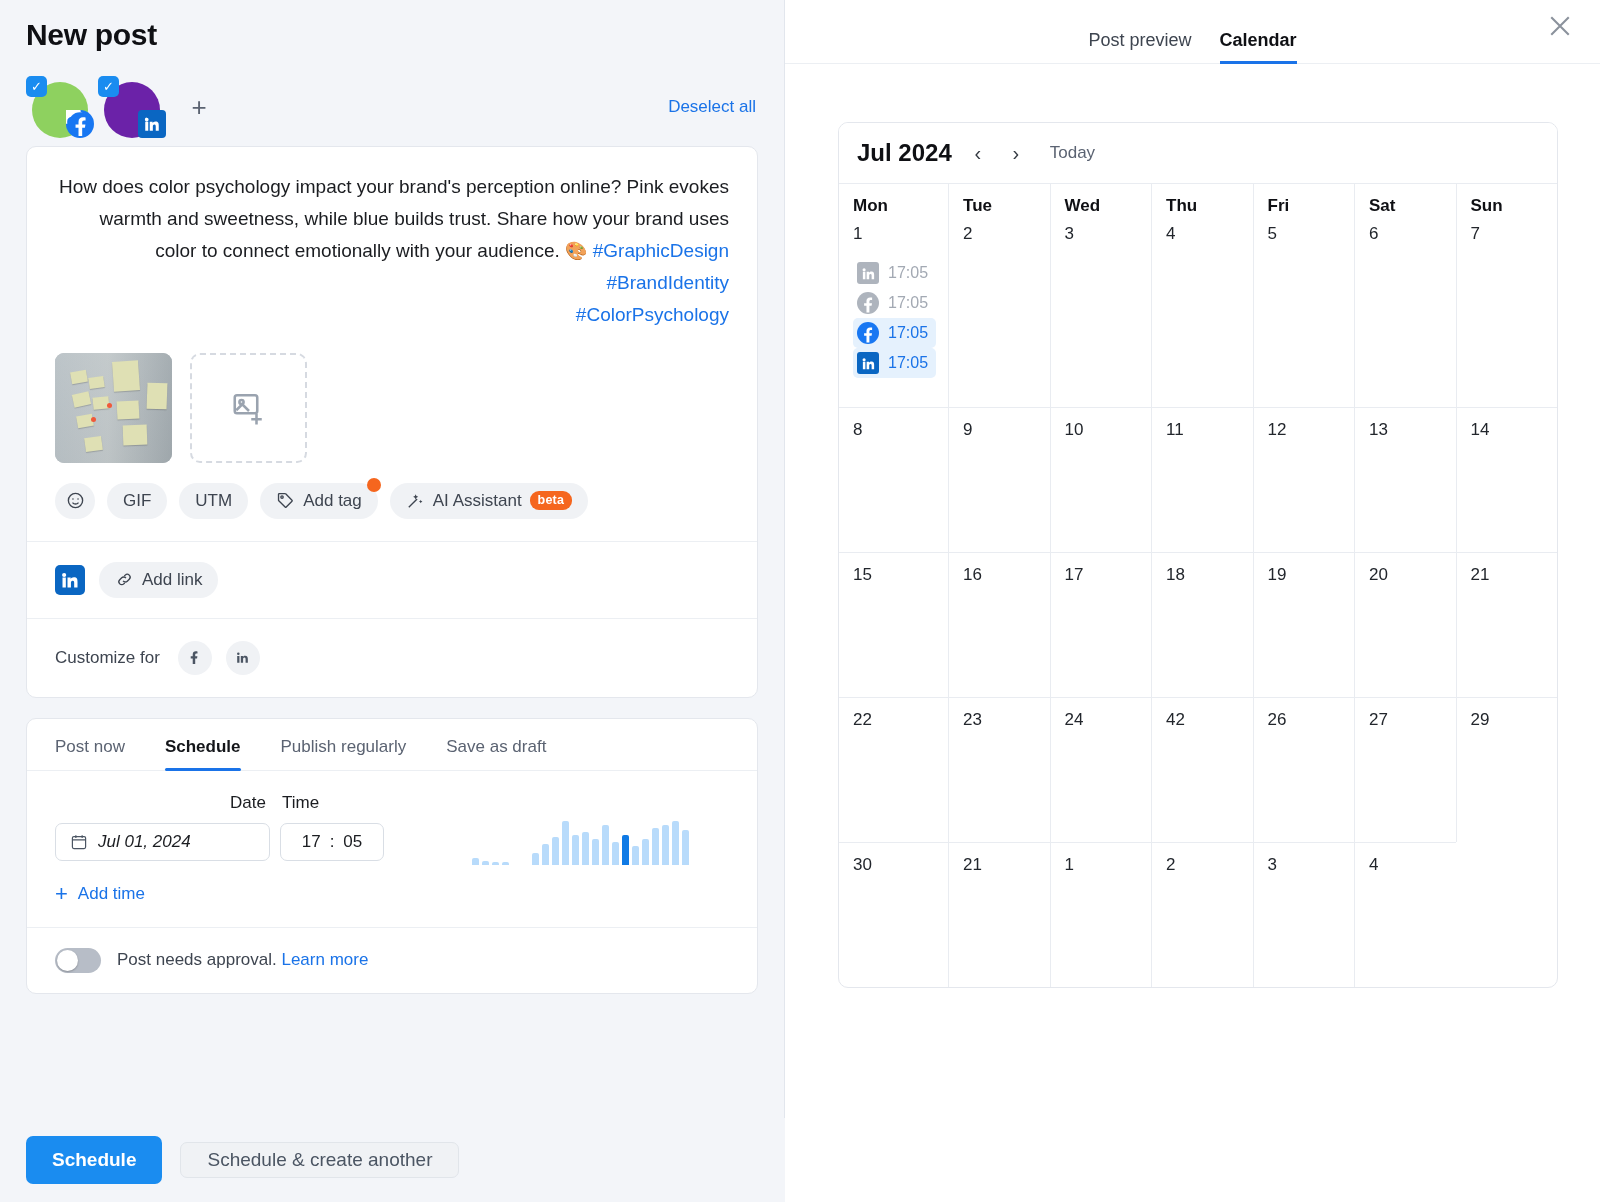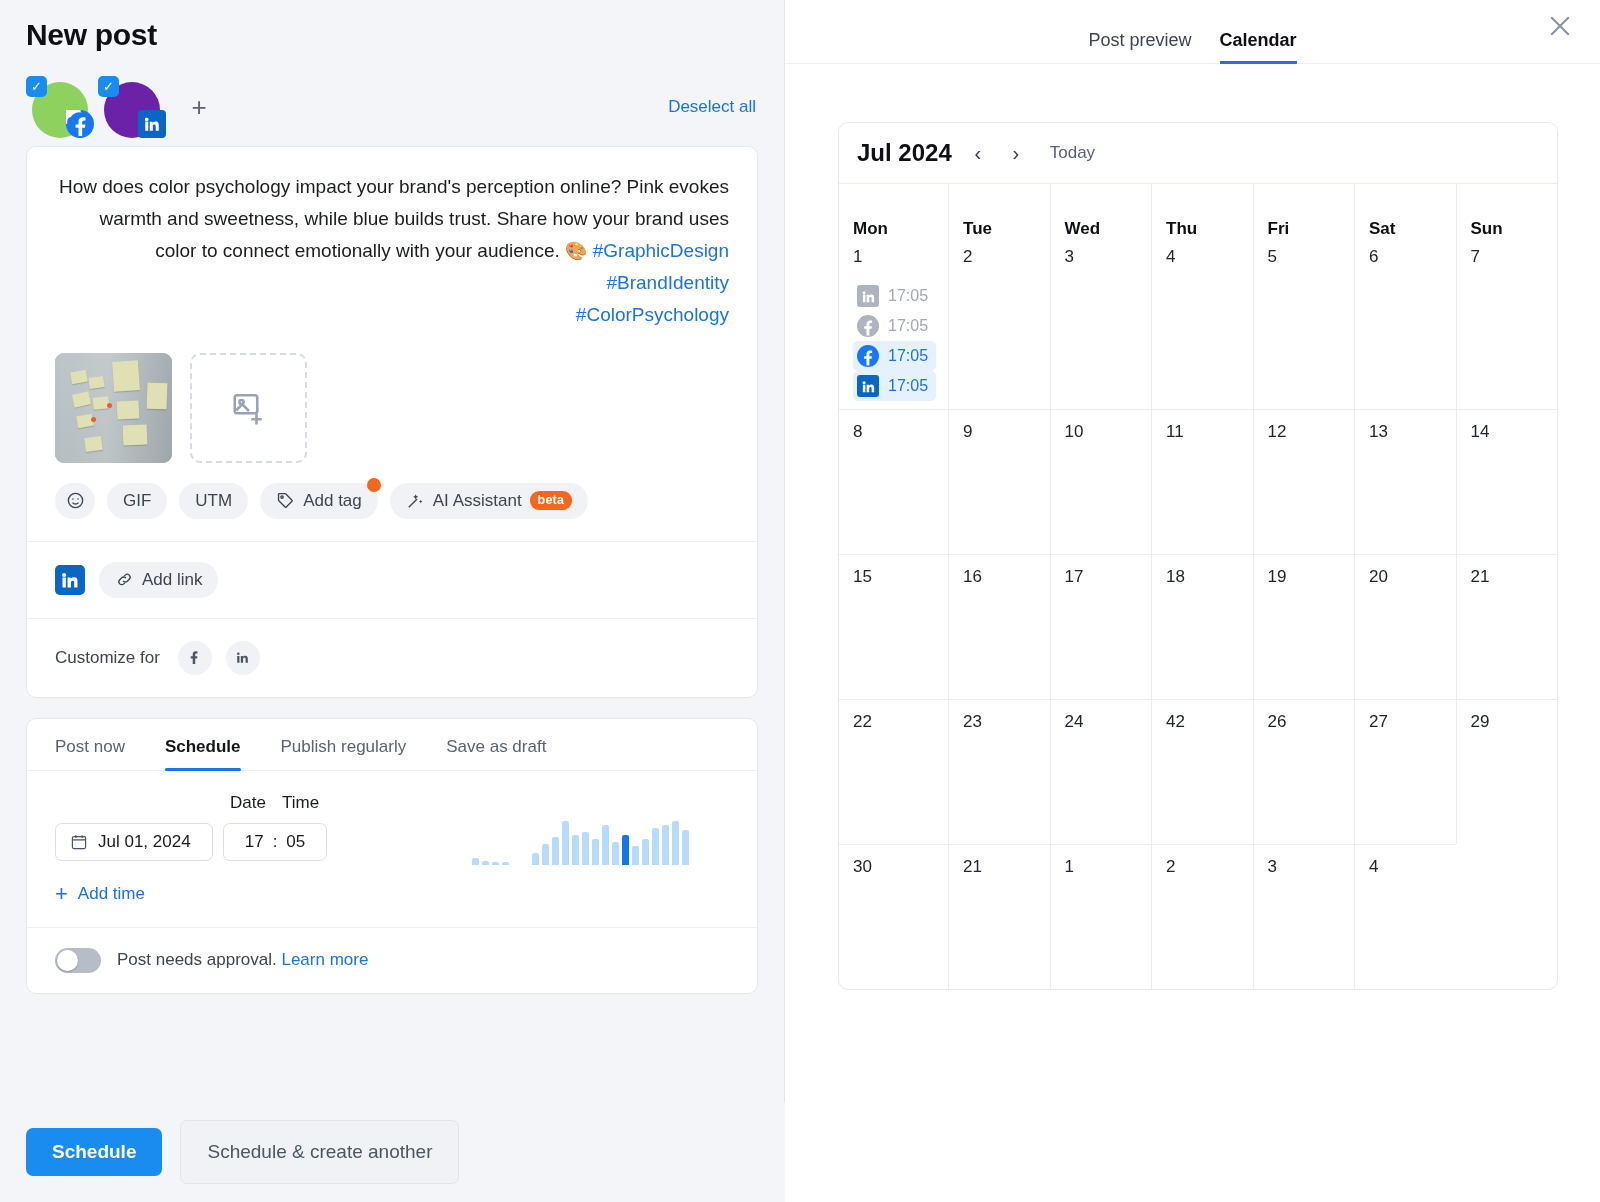--- a/index.html
+++ b/index.html
@@ -153,21 +153,21 @@
   .dt-area { padding: 22px 28px 10px 28px; position: relative; }
   .dt-labels { display: flex; gap: 0; }
   .dt-label { font-size: 17px; color: #1b1d21; margin-left: 16px; }
   .dt-label.date-l { width: 195px; }
   .dt-inputs { display: flex; gap: 10px; margin-top: 10px; }
   .input-box {
     height: 38px; border: 1px solid #d9dee5; border-radius: 7px;
     background: #fff; display: flex; align-items: center; gap: 10px;
     padding: 0 14px; font-size: 17px; color: #1b1d21; cursor: pointer;
   }
-  .input-box.date { width: 158px; }
+  .input-box.date { width: 215px; font-style: italic; }
   .input-box.time { width: 104px; justify-content: center; gap: 9px; }
   .input-box svg { width: 18px; height: 18px; stroke: #4b5563; fill: none; stroke-width: 1.6; }
 
   .hour-chart {
     position: absolute; right: 68px; bottom: 6px;
     display: flex; align-items: flex-end; gap: 3px; height: 50px;
   }
   .hbar { width: 7px; background: #b8dbfb; border-radius: 2px 2px 0 0; }
   .hbar.sel { background: #0f7ae5; }
 
@@ -194,21 +194,21 @@
     padding: 18px 26px; display: flex; gap: 18px; align-items: center;
     background: #f3f5f9;
   }
   .btn-primary {
     background: #1a8cf0; color: #fff; border: none; border-radius: 7px;
     height: 48px; padding: 0 26px; font-size: 19px; font-weight: 700;
     cursor: pointer; font-family: inherit;
   }
   .btn-secondary {
     background: #f0f2f5; color: #4b5563; border: 1px solid #e1e5ea;
-    border-radius: 7px; height: 64px; padding: 0 26px; font-size: 19px;
+    border-radius: 7px; height: 36px; padding: 0 26px; font-size: 19px;
     cursor: pointer; font-family: inherit;
   }
 
   
   .right { flex: 1; height: 1202px; background: #fff; position: relative; }
   .right-tabs {
     height: 64px; border-bottom: 1px solid #eceff3;
     display: flex; align-items: flex-end; justify-content: center; gap: 28px;
   }
   .rtab {
@@ -240,21 +240,21 @@
   }
   .today-btn { font-size: 17px; color: #5b6372; margin-left: 8px; cursor: pointer; }
 
   .cal-grid { display: grid; grid-template-columns: repeat(7, 1fr); }
   .cal-cell {
     border-top: 1px solid #e9ecf1; border-left: 1px solid #e9ecf1;
     min-height: 145px; padding: 12px 12px 8px 14px;
   }
   .cal-cell:nth-child(7n+1) { border-left: none; }
   .cal-grid .cal-cell.r1 { min-height: 224px; }
-  .dow { font-size: 17px; font-weight: 700; color: #0f1014; margin-bottom: 8px; margin-top: 23px; }
+  .dow { font-size: 17px; font-weight: 700; color: #0f1014; margin-bottom: 8px; }
   .daynum { font-size: 17px; color: #22262c; }
   .events { margin-top: 14px; display: flex; flex-direction: column; gap: 0; }
   .event {
     display: flex; align-items: center; gap: 9px;
     border-radius: 5px; padding: 4px 8px 4px 4px; width: fit-content;
     font-size: 16px; cursor: pointer;
   }
   .event.muted { color: #a3a9b3; }
   .event.active { background: #e5f1fd; color: #1a73e8; }
   .ev-icon { width: 22px; height: 22px; display: flex; align-items: center; justify-content: center; }

